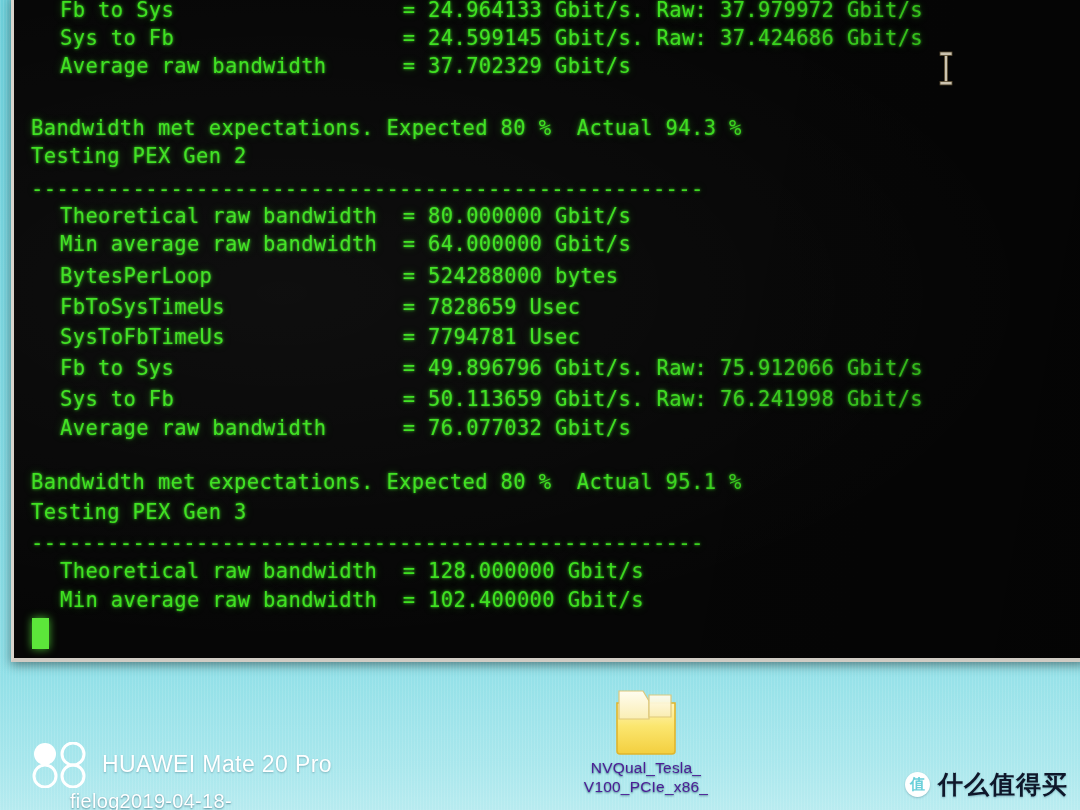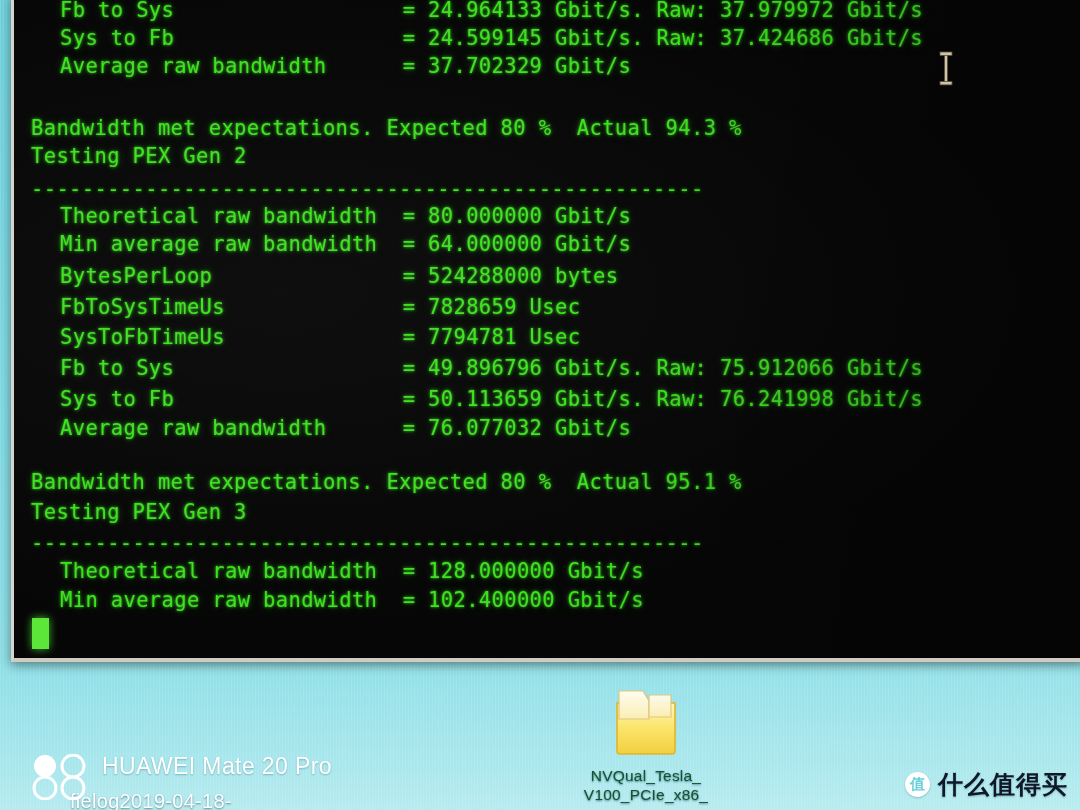--- a/index.html
+++ b/index.html
@@ -79,44 +79,44 @@
     pointer-events:none;
   }
 
   
   #desktop-icon{
     position:absolute; left:556px; top:685px; width:180px;
     text-align:center;
   }
   #folder-icon{ display:block; margin:0 auto; }
   .icon-label{
-    margin-top:8px;
+    margin-top:0;
     font-family:"Liberation Sans", sans-serif;
     font-size:15.5px;
-    color:#14532d;
+    color:#4c1d95;
     text-shadow:0 1px 2px rgba(0,60,80,0.65);
     line-height:1.22;
     letter-spacing:0.2px;
   }
 
   
   #desktop-text-left{
     position:absolute; left:34px; top:790px;
     font-family:"Liberation Sans", sans-serif;
     font-size:20px; color:#ffffff;
     text-shadow:0 1px 2px rgba(0,60,80,0.55);
     letter-spacing:0.3px;
     white-space:nowrap;
     padding-left:36px;
   }
 
   
   #huawei-watermark{
     position:absolute; left:32px; top:742px;
-    display:flex; align-items:flex-start; gap:14px;margin-top:12px;
+    display:flex; align-items:center; gap:14px;
   }
   #huawei-logo{ display:block; }
   .hw-lines{
     font-family:"Liberation Sans", sans-serif;
     color:#ffffff;
     line-height:1.12;
     text-shadow:0 1px 2px rgba(0,50,70,0.30);
   }
   #hw-line1{ font-size:23px; letter-spacing:0.4px; }
   #hw-line2{ font-size:17.5px; letter-spacing:1.6px; }

